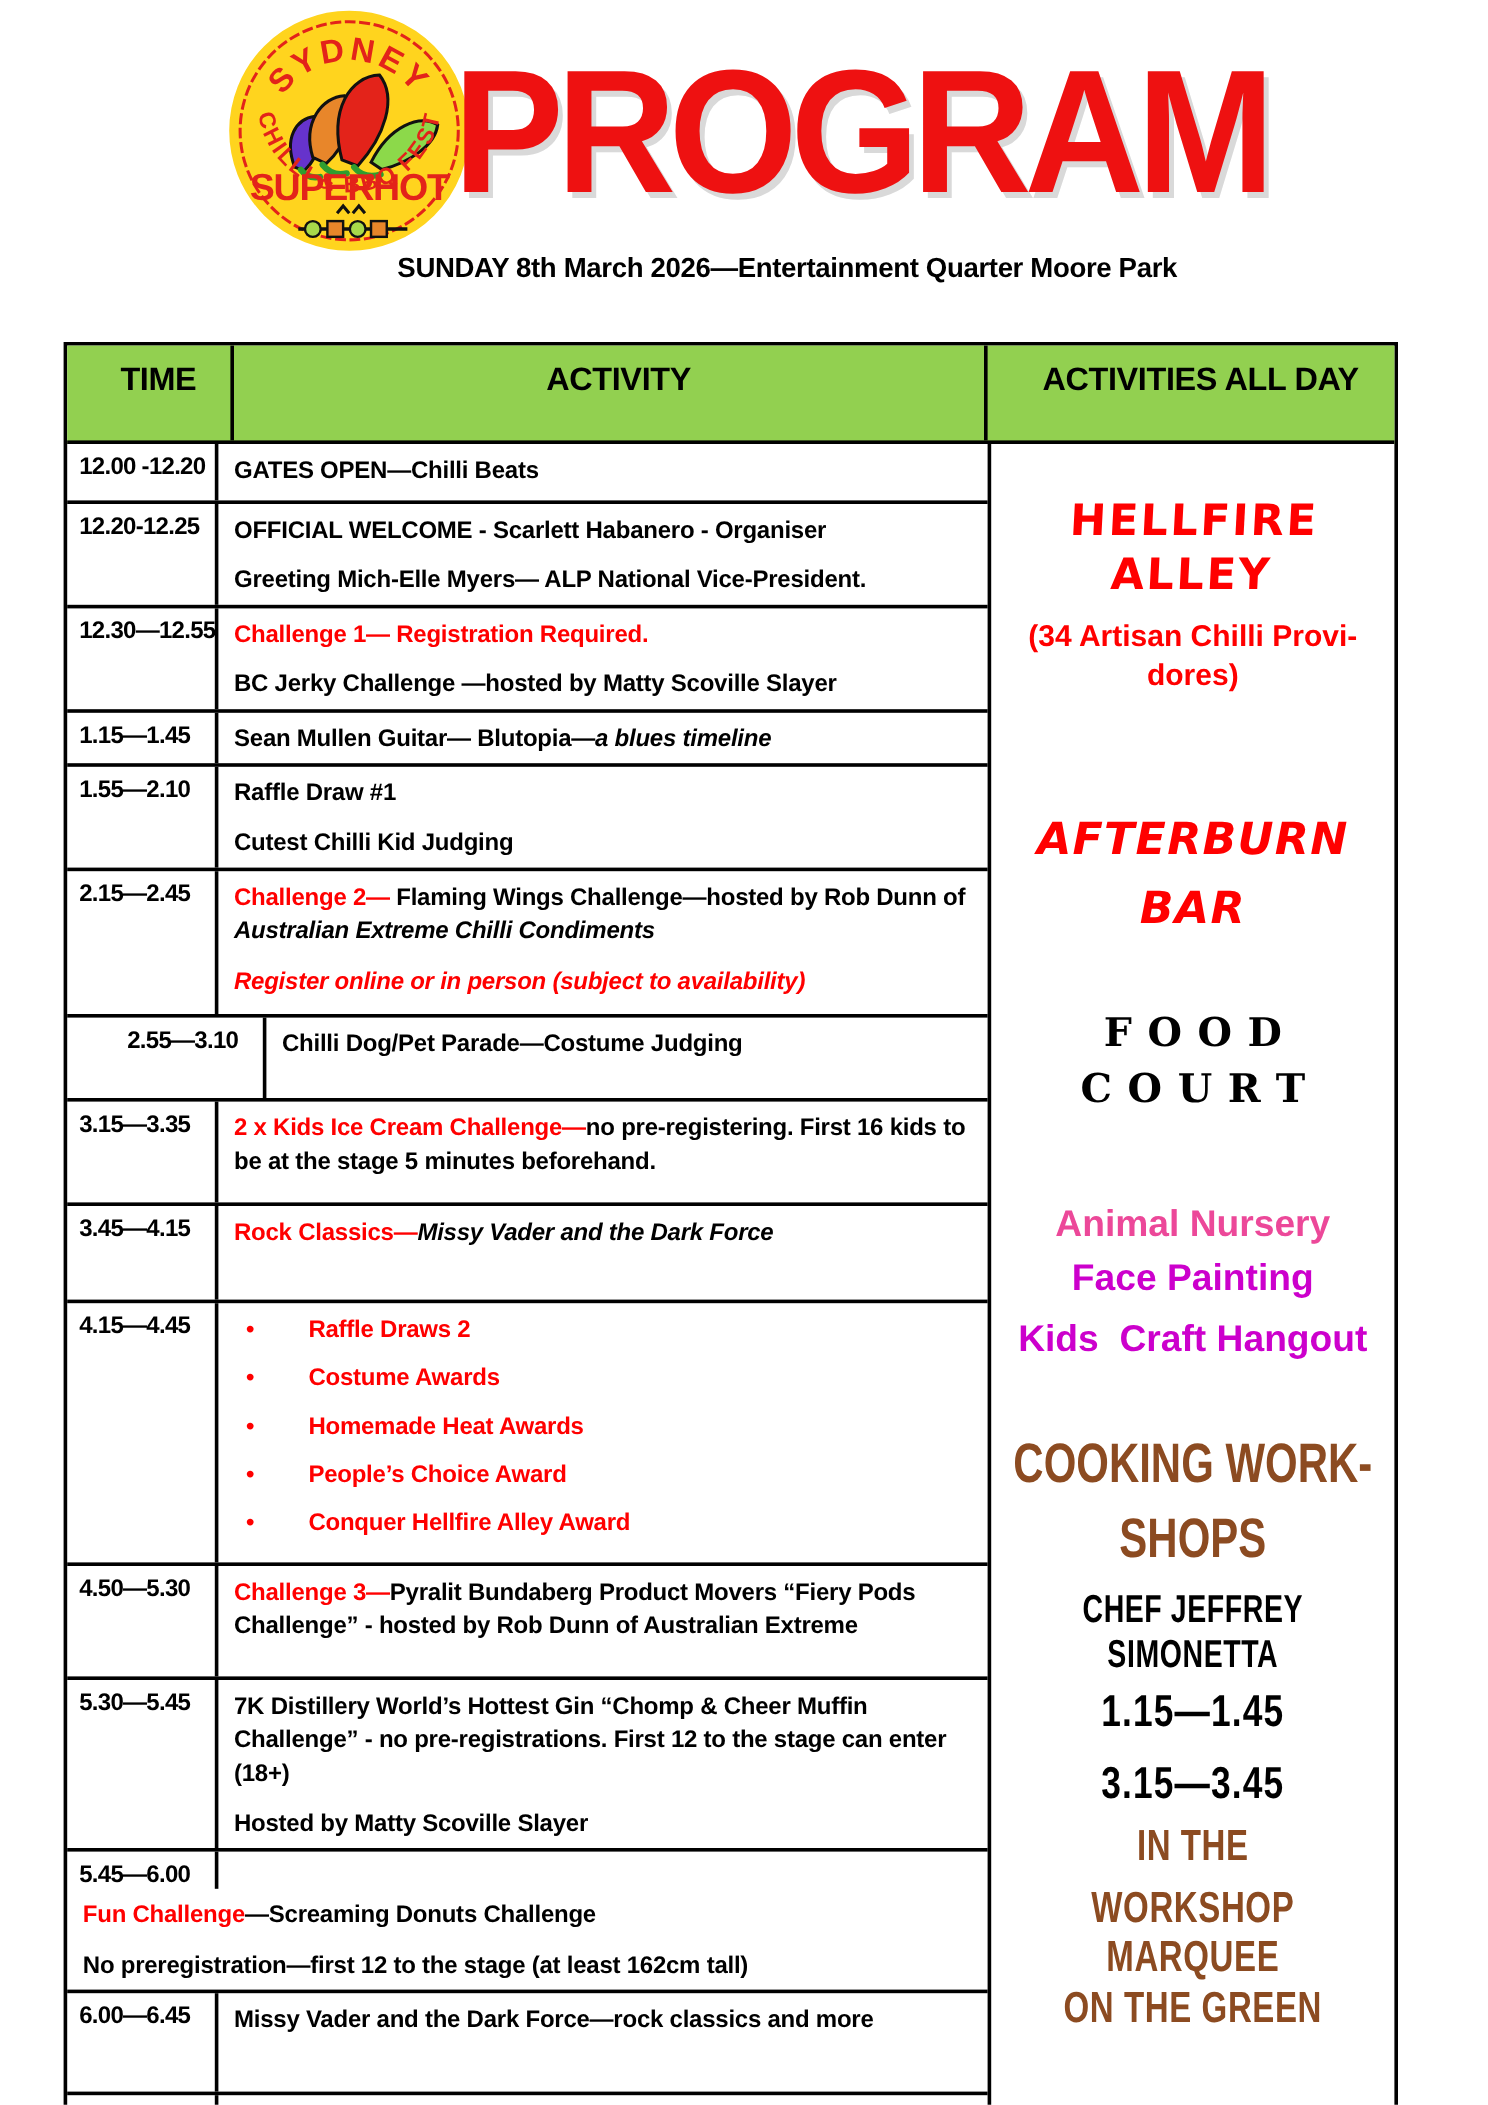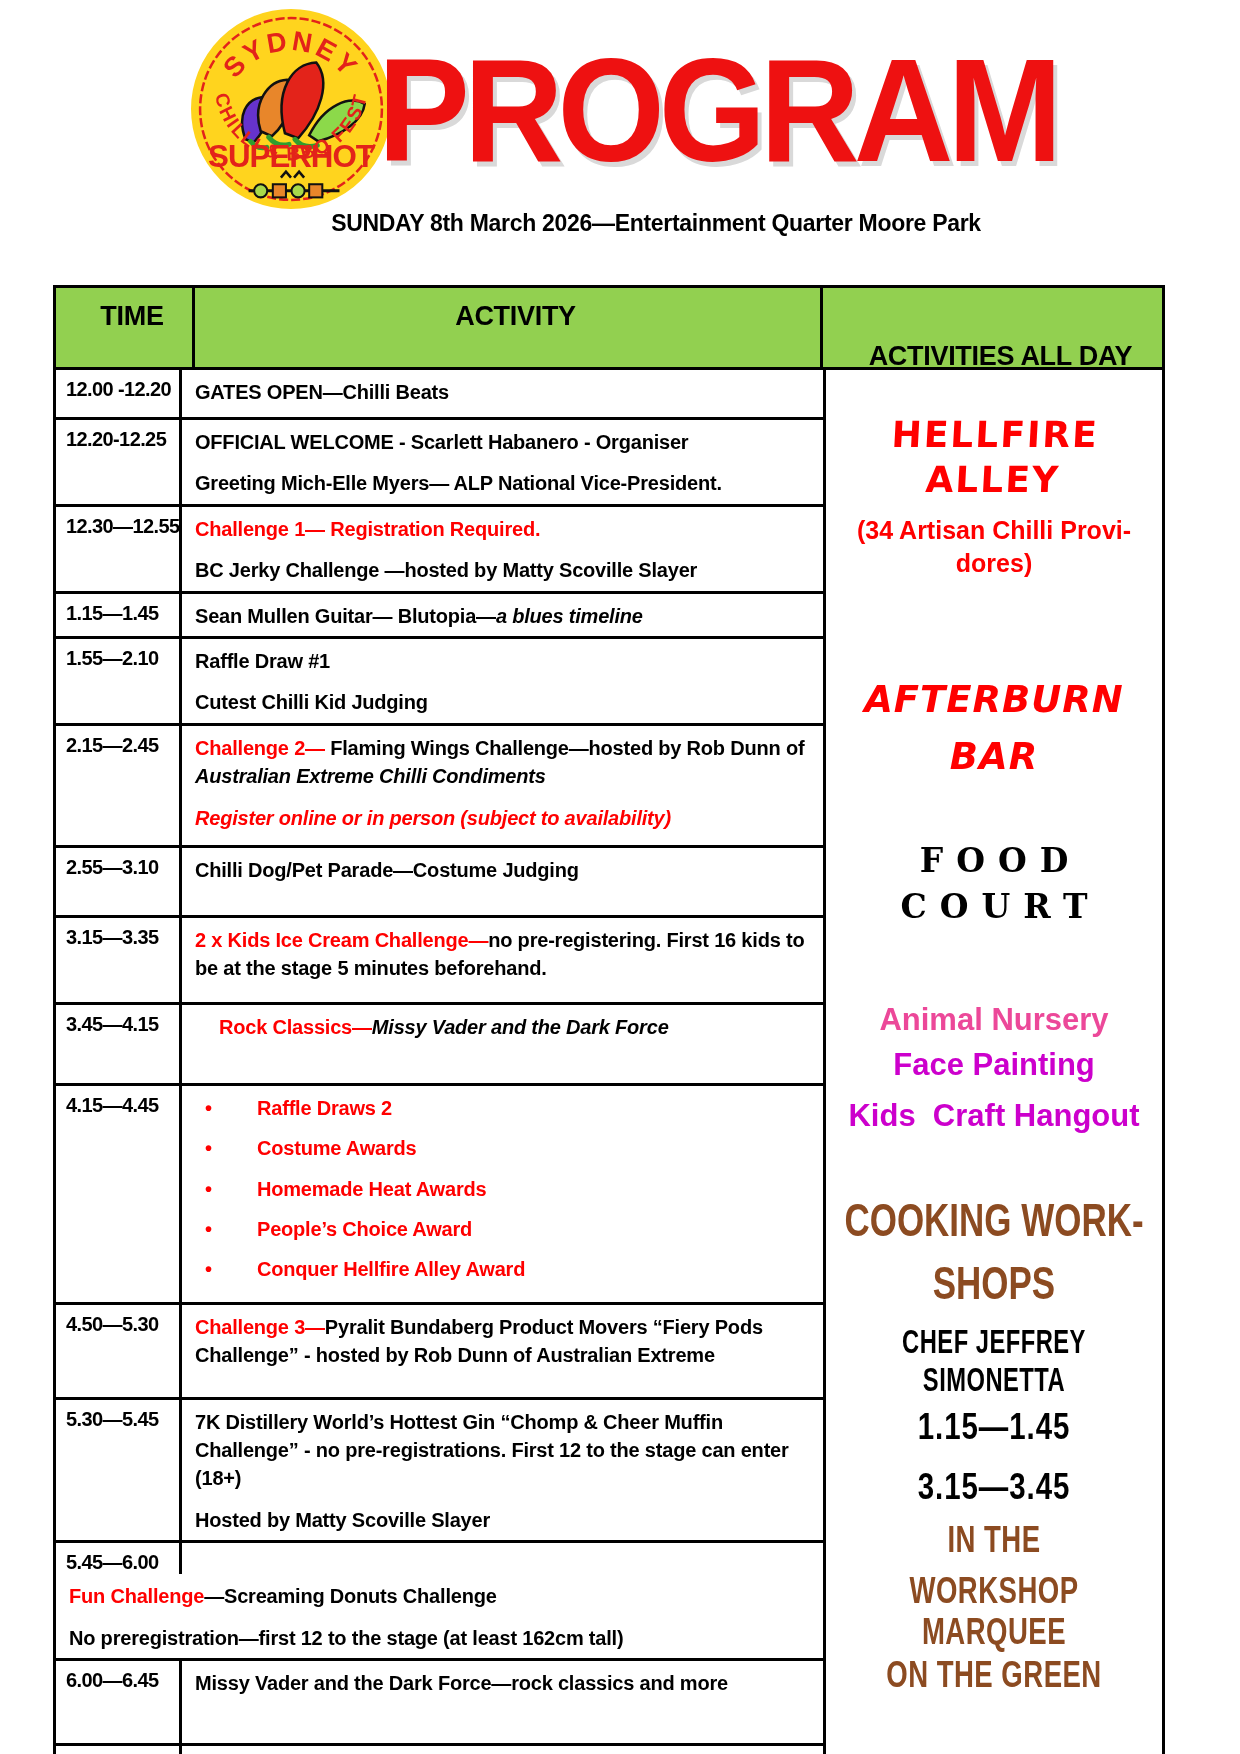--- a/index.html
+++ b/index.html
@@ -23,21 +23,21 @@
   }
   
   .program-table {
     position:absolute; left:53px; top:285px; width:1112px;
     border:3px solid #000; background:#fff;
   }
   .thead { display:flex; background:#92d050; border-bottom:3px solid #000; height:82px; }
   .h-cell { font-size:27px; font-weight:bold; padding-top:13px; text-align:center; letter-spacing:-0.3px;padding-left:16px; }
   .h-time { width:139px; border-right:3px solid #000; }
   .h-act  { flex:1; border-right:3px solid #000; }
-  .h-all  { width:339px;margin-top:40px; }
+  .h-all  { width:339px; }
   .tbody { display:flex; align-items:stretch; }
   .rows-col { width:767px; }
   .row { display:flex; border-bottom:3px solid #000; }
   .row:last-child { border-bottom:none; }
   .cell-time {
     width:126px; border-right:3px solid #000; padding:8px 2px 0 10px;
     font-size:20px; font-weight:bold; letter-spacing:-0.6px; white-space:nowrap;
   }
   .cell-act { flex:1; padding:8px 16px 6px 13px; font-size:20px; font-weight:bold; line-height:1.42; letter-spacing:-0.2px; }
   .para { margin-bottom:13px; }
@@ -162,33 +162,33 @@
               <div class="para"><span>Cutest Chilli Kid Judging</span></div>
             </div>
           </div>
           <div class="row" style="min-height: 122px;">
             <div class="cell-time">2.15—2.45</div>
             <div class="cell-act">
               <div class="para"><span class="red ">Challenge 2—</span><span> Flaming Wings Challenge—hosted by Rob Dunn of </span><span class="it">Australian Extreme Chilli Condiments</span></div>
               <div class="para"><span class="red it">Register online or in person (subject to availability)</span></div>
             </div>
           </div>
-          <div class="row" style="min-height: 70px;">
+          <div class="row" style="min-height: 70px; padding-left: 40px;">
             <div class="cell-time">2.55—3.10</div>
             <div class="cell-act">
               <div class="para"><span>Chilli Dog/Pet Parade—Costume Judging</span></div>
             </div>
           </div>
           <div class="row" style="min-height: 87px;">
             <div class="cell-time">3.15—3.35</div>
             <div class="cell-act">
               <div class="para"><span class="red ">2 x Kids Ice Cream Challenge—</span><span>no pre-registering. First 16 kids to be at the stage 5 minutes beforehand.</span></div>
             </div>
           </div>
-          <div class="row" style="min-height: 81px; gap: 24px;">
+          <div class="row" style="min-height: 81px;">
             <div class="cell-time">3.45—4.15</div>
             <div class="cell-act">
               <div class="para"><span class="red ">Rock Classics—</span><span class="it">Missy Vader and the Dark Force</span></div>
             </div>
           </div>
           <div class="row" style="min-height: 207px;">
             <div class="cell-time">4.15—4.45</div>
             <div class="cell-act">
               <div class="bullet-line">
                 <span class="bdot">•</span>

